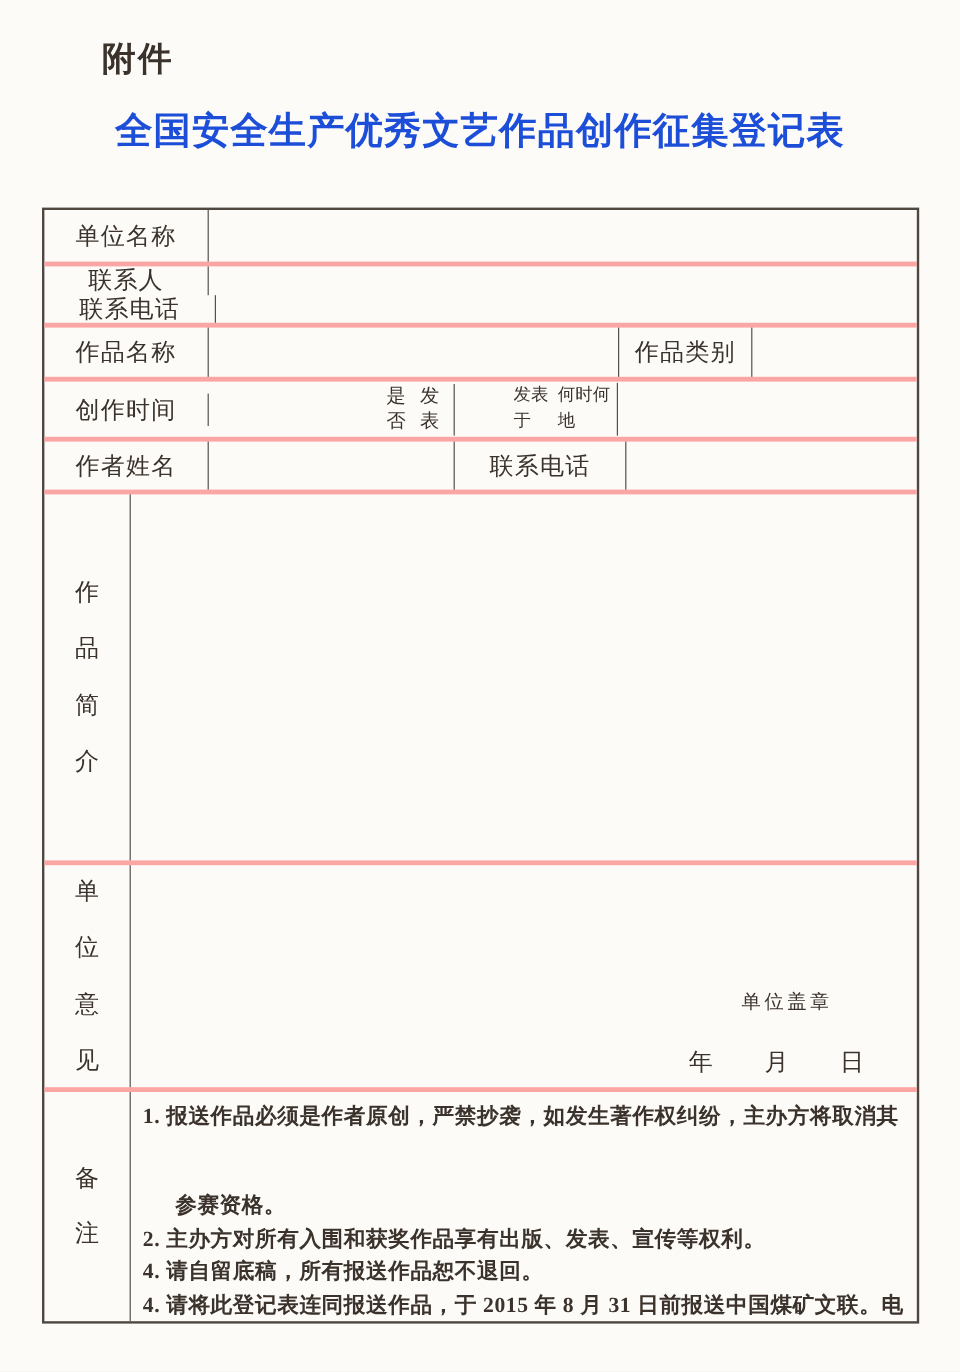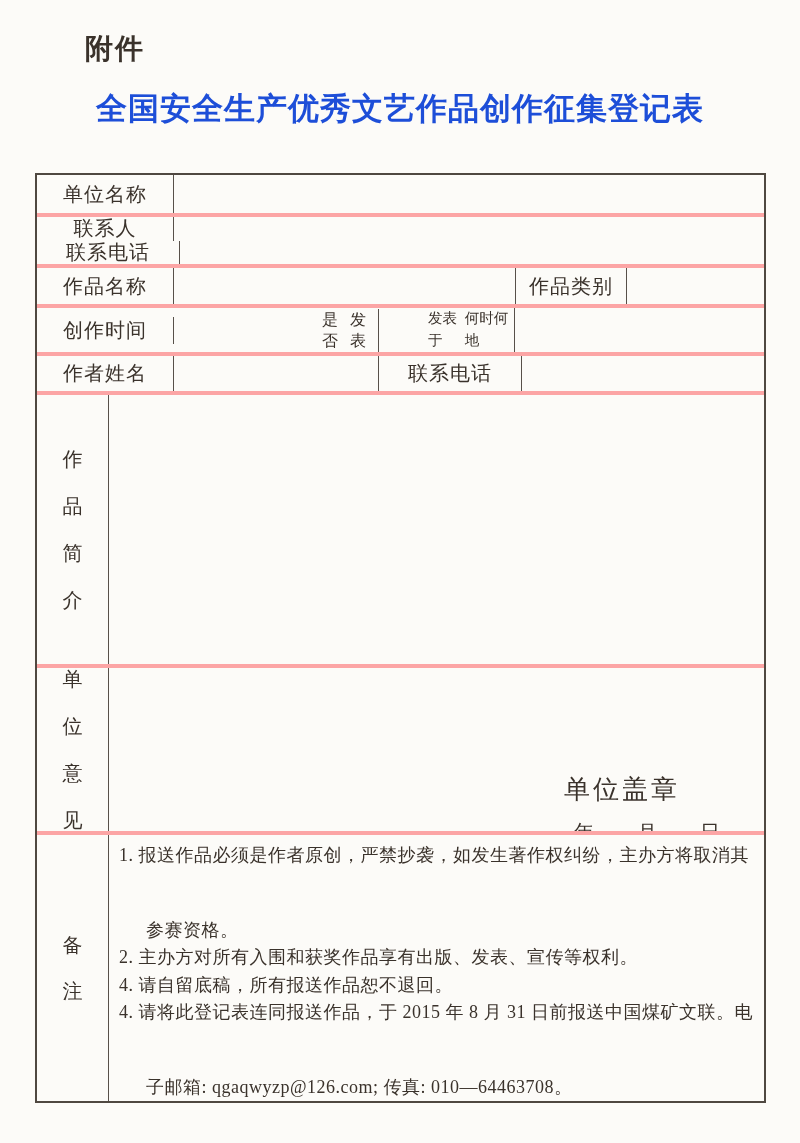--- a/index.html
+++ b/index.html
@@ -63,31 +63,31 @@
   .w87  { width:87px; }
   .vert {
     flex-direction:column;
     font-size:20px; letter-spacing:0;
   }
   .vert span { display:block; line-height:20px; }
   .gap27 span + span { margin-top:27px; }
   .gap26 span + span { margin-top:26px; }
   .opinion-cell { position:relative; }
   .seal {
-    position:absolute; right:84px; top:104px;
-    font-size:26px; letter-spacing:3px;
+    position:absolute; right:70px; top:104px;
+    font-size:16px; letter-spacing:3px;
   }
   .date {
     position:absolute; right:44px; top:151px;
     font-size:20px; display:flex;
   }
   .date span + span { margin-left:43px; }
   .remarks-cell {
     display:block; padding:7px 6px 0 10px;
-    font-size:18px; line-height:27.5px; letter-spacing:0.5px;
+    font-size:18px; line-height:27.5px; letter-spacing:0.5px;font-weight:bold;
   }
   .note-line { white-space:nowrap; }
   .note-cont { padding-left:27px;margin-top:47px; }
 </style>
 </head>
 <body>
 
 <div class="page">
 
   <div class="attachment">附件</div>
@@ -168,18 +168,17 @@
       <div class="cell w-vlabel vert gap26">
         <span>备</span>
         <span>注</span>
       </div>
       <div class="cell grow remarks-cell">
         <div class="note-line">1. 报送作品必须是作者原创，严禁抄袭，如发生著作权纠纷，主办方将取消其</div>
         <div class="note-line note-cont">参赛资格。</div>
         <div class="note-line">2. 主办方对所有入围和获奖作品享有出版、发表、宣传等权利。</div>
         <div class="note-line">4. 请自留底稿，所有报送作品恕不退回。</div>
         <div class="note-line">4. 请将此登记表连同报送作品，于 2015 年 8 月 31 日前报送中国煤矿文联。电</div>
-        <div class="note-line note-cont">子邮箱: qgaqwyzp@126.com; 传真: 010—64463708。</div>
       </div>
     </div>
 
   </div>
 </div>
 
 </body></html>

